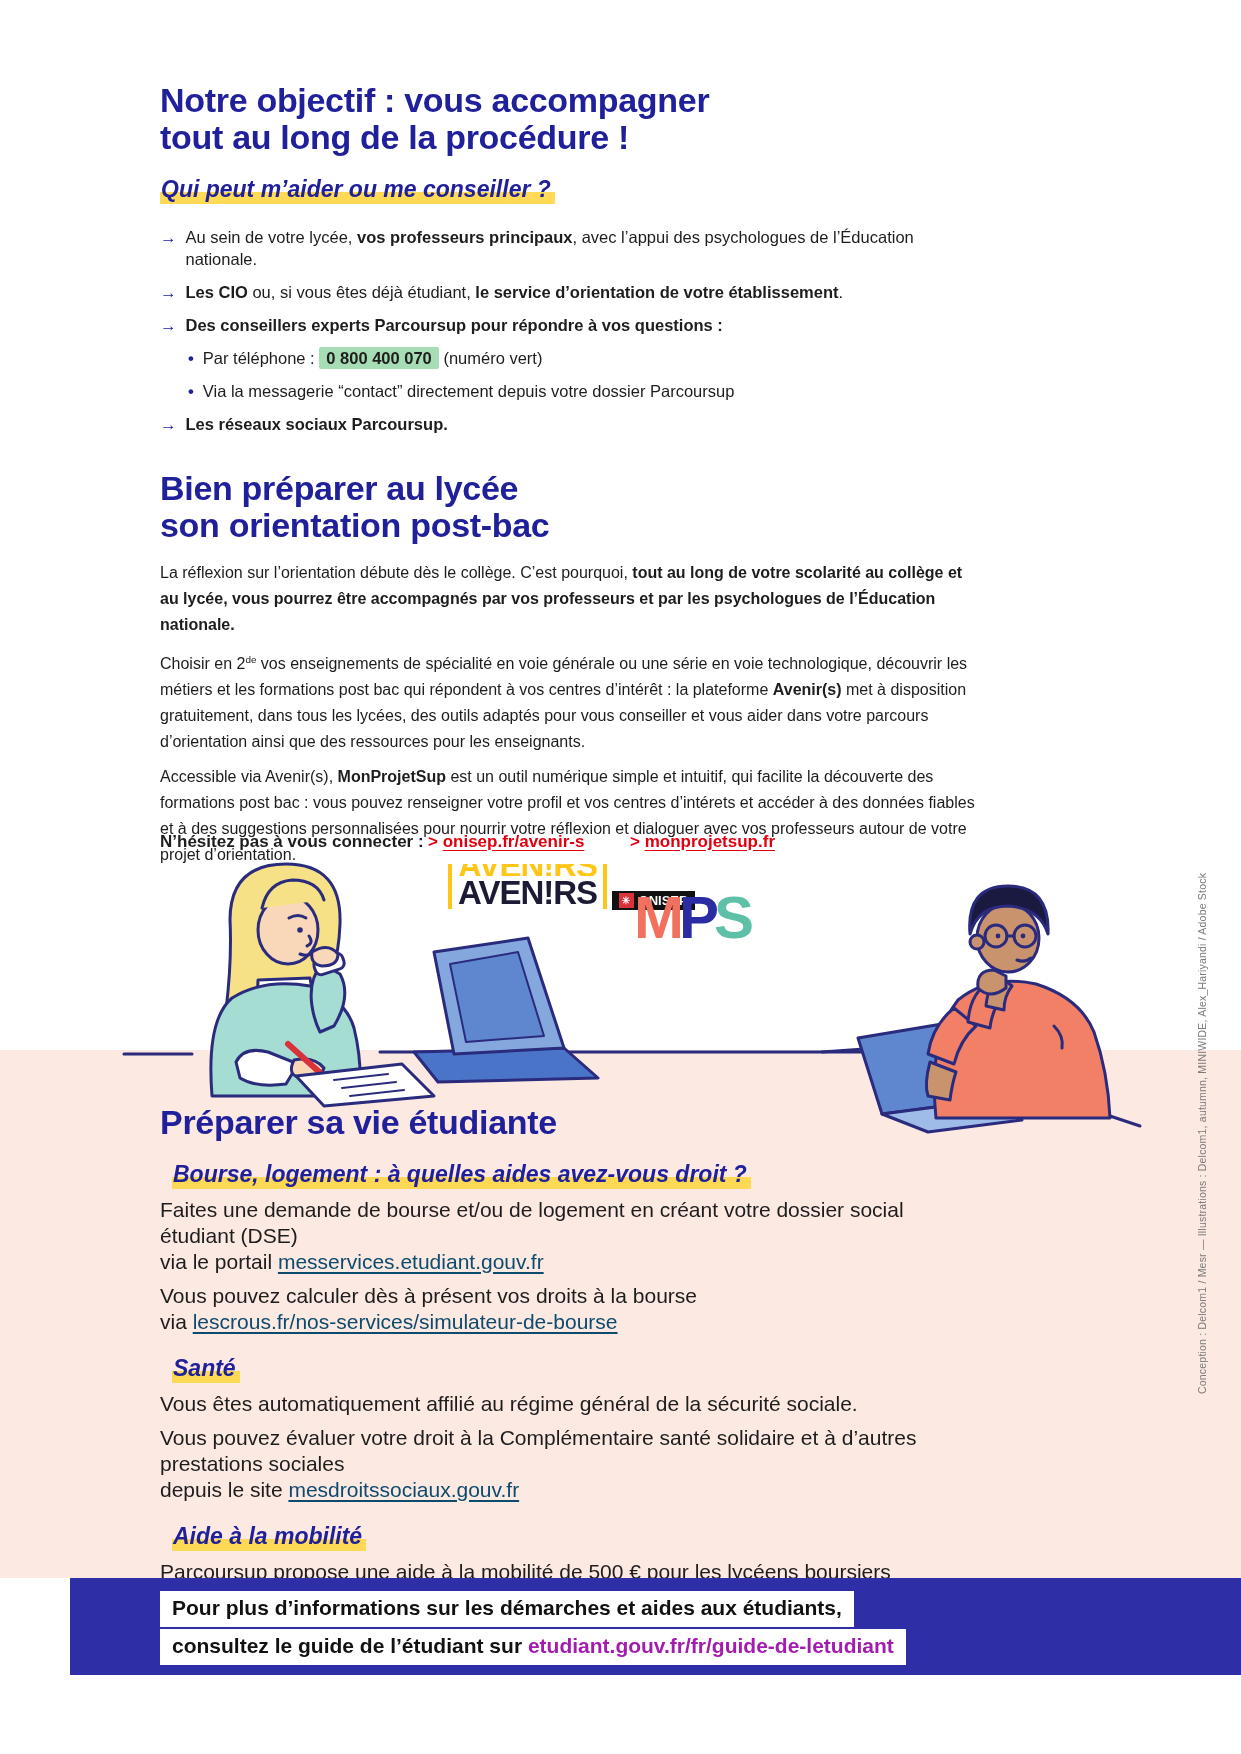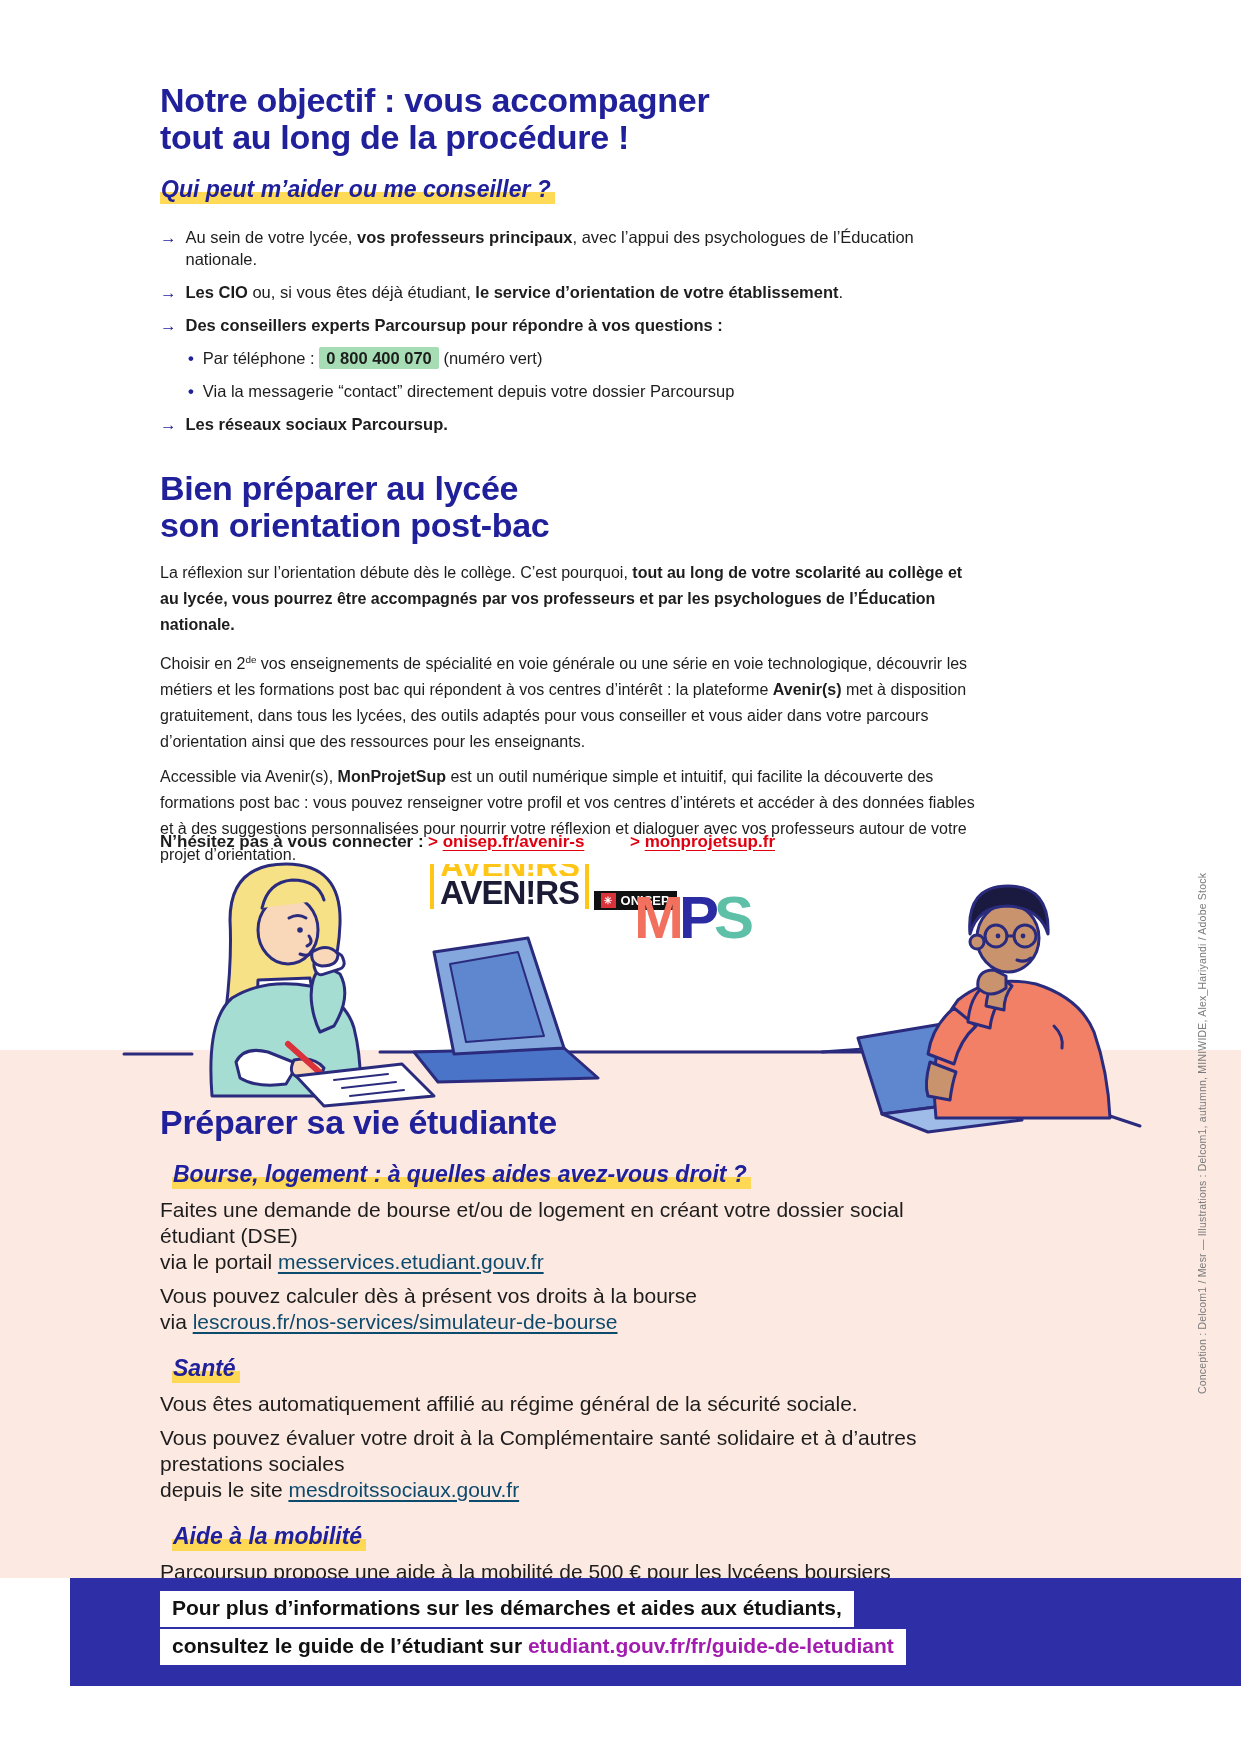--- a/index.html
+++ b/index.html
@@ -21,33 +21,33 @@
   .seg-sup{vertical-align:super;font-size:62%;}
   .seg-hl{background:#A7DDB4;font-weight:700;padding:2px 7px;border-radius:2px;}
   a.seg-link{color:#0c4a6e;text-decoration:underline;text-underline-offset:3px;cursor:pointer;}
   a.seg-red{color:#a21caf;text-decoration:none;cursor:pointer;}
   .para{font-size:16px;line-height:26px;margin:0 0 9px 0;}
   .connect-row{position:absolute;left:160px;top:832px;width:820px;display:flex;align-items:baseline;z-index:2;}
   .connect-label{font-weight:700;font-size:17px;flex:0 0 268px;}
   .ext-link{color:#E1000F;font-weight:700;font-size:17px;text-decoration:none;cursor:pointer;}
   .ext-link .lbl{text-decoration:underline;text-underline-offset:3px;}
   .link-slot1{flex:0 0 202px;}
-  .logo-avenirs{position:absolute;left:430px;top:864px;z-index:2;}
+  .logo-avenirs{position:absolute;left:448px;top:864px;z-index:2;}
   .av-frame{border-left:4px solid #FFC617;border-right:4px solid #FFC617;padding:0 6px;display:inline-block;background:#fff;}
   .av-top{height:12px;overflow:hidden;}
   .av-top span{display:block;color:#FFC617;font-weight:900;font-size:33px;letter-spacing:-1px;line-height:33px;transform:translateY(-15px);}
   .av-word{color:#1B1B35;font-weight:900;font-size:33px;letter-spacing:-1px;line-height:33px;}
   .av-badge{background:#111;color:#fff;display:inline-flex;align-items:center;gap:5px;font-size:13px;font-weight:700;padding:2px 7px;margin-top:3px;}
   .av-star{color:#fff;background:#D9323B;width:15px;height:15px;display:inline-flex;align-items:center;justify-content:center;font-size:10px;}
   .logo-mps{position:absolute;left:634px;top:890px;z-index:2;white-space:nowrap;}
   .mps-l{font-weight:900;font-size:60px;line-height:56px;letter-spacing:-5px;}
   .secC h1{margin-bottom:6px;}
   .pink-p{font-size:21px;line-height:26px;margin:0 0 8px 0;white-space:pre-line;}
   .h2wrapC{margin:18px 0 8px 12px;}
-  .footer{position:absolute;left:70px;top:1578px;width:1171px;height:108px;background:#2E2EA6;z-index:3;
+  .footer{position:absolute;left:70px;top:1578px;width:1171px;height:97px;background:#2E2EA6;z-index:3;
           padding:13px 0 0 90px;box-sizing:border-box;}
   .chip{background:#fff;display:table;padding:4px 12px 6px;font-size:21px;font-weight:700;color:#111;
         margin-bottom:2px;line-height:26px;}
   .credit{position:absolute;left:1196px;top:1394px;transform-origin:0 0;transform:rotate(-90deg);
           white-space:nowrap;font-size:10.5px;color:#7B7B7B;letter-spacing:.2px;z-index:2;}
 </style>
 </head>
 <body>
 
 <div class="page">

